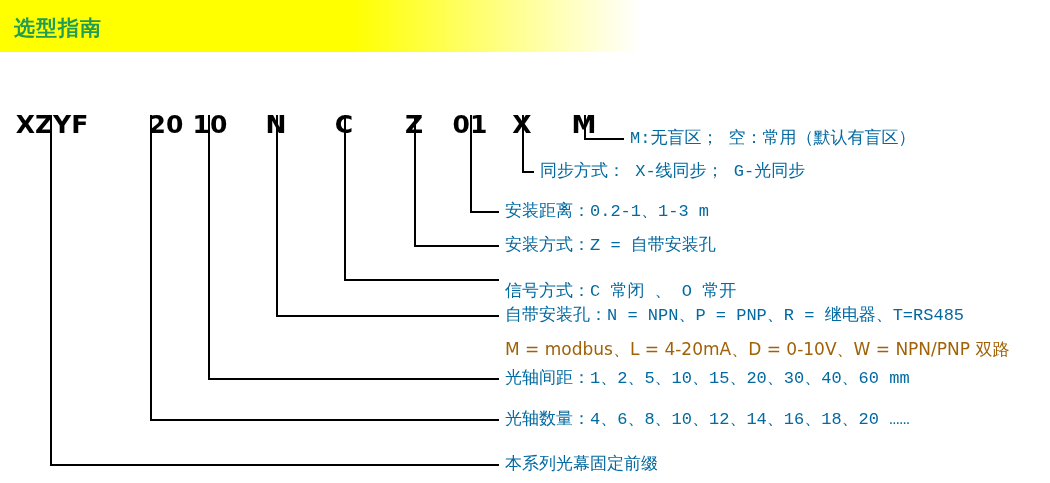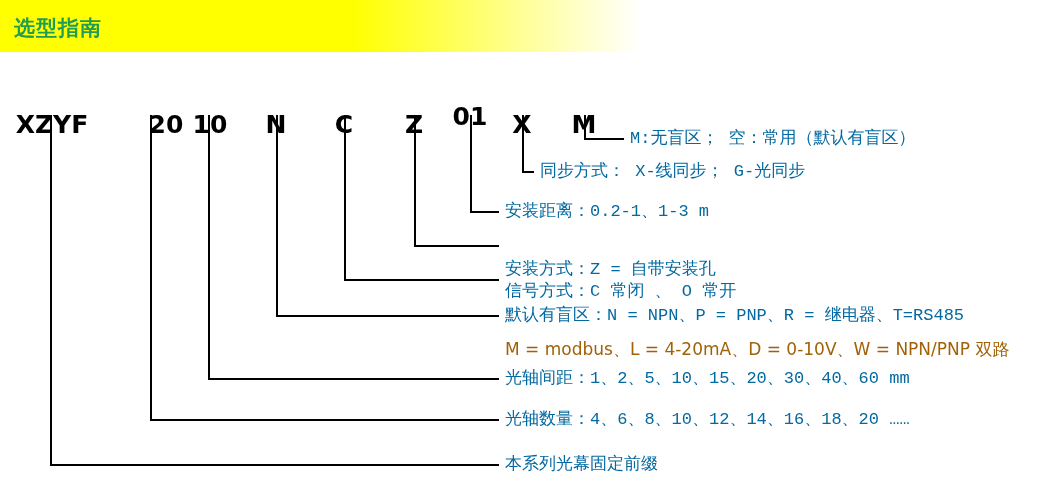--- a/index.html
+++ b/index.html
@@ -85,44 +85,44 @@
   <div class="banner"></div>
   <div class="banner-title">选型指南</div>
 
   <div id="tokens">
       <div class="token" style="left: 10px; top: 78px; width: 84px;">XZYF</div>
       <div class="token" style="left: 144px; top: 78px; width: 44px;">20</div>
       <div class="token" style="left: 188px; top: 78px; width: 44px;">10</div>
       <div class="token" style="left: 262px; top: 78px; width: 28px;">N</div>
       <div class="token" style="left: 330px; top: 78px; width: 28px;">C</div>
       <div class="token" style="left: 400px; top: 78px; width: 28px;">Z</div>
-      <div class="token" style="left: 448px; top: 70px; width: 44px;">01</div>
+      <div class="token" style="left: 448px; top: 78px; width: 44px;">01</div>
       <div class="token" style="left: 508px; top: 78px; width: 28px;">X</div>
       <div class="token" style="left: 570px; top: 78px; width: 28px;">M</div>
     </div>
 
   <div id="callouts">
       <div class="vline" style="left: 584px; top: 115px; height: 23px;"></div>
       <div class="hline" style="left: 584px; top: 138px; width: 40px;"></div>
       <div class="desc" style="left: 630px; top: 128px;">M:无盲区；  空：常用（默认有盲区）</div>
       <div class="vline" style="left: 522px; top: 115px; height: 56px;"></div>
       <div class="hline" style="left: 522px; top: 171px; width: 12px;"></div>
       <div class="desc" style="left: 540px; top: 161px;">同步方式：    X-线同步；  G-光同步</div>
       <div class="vline" style="left: 470px; top: 115px; height: 96px;"></div>
       <div class="hline" style="left: 470px; top: 211px; width: 29px;"></div>
       <div class="desc" style="left: 505px; top: 201px;">安装距离：0.2-1、1-3 m</div>
       <div class="vline" style="left: 414px; top: 115px; height: 130px;"></div>
       <div class="hline" style="left: 414px; top: 245px; width: 85px;"></div>
-      <div class="desc" style="left: 505px; top: 235px; margin-top: 24px;">安装方式：Z = 自带安装孔</div>
+      <div class="desc" style="left: 505px; top: 235px;">安装方式：Z = 自带安装孔</div>
       <div class="vline" style="left: 344px; top: 115px; height: 164px;"></div>
       <div class="hline" style="left: 344px; top: 279px; width: 155px;"></div>
       <div class="desc" style="left: 505px; top: 269px; margin-top: 12px;">信号方式：C 常闭 、 O 常开</div>
       <div class="vline" style="left: 276px; top: 115px; height: 200px;"></div>
       <div class="hline" style="left: 276px; top: 315px; width: 223px;"></div>
-      <div class="desc" style="left: 505px; top: 305px;">默认有盲区：N = NPN、P = PNP、R = 继电器、T=RS485</div>
+      <div class="desc" style="left: 505px; top: 305px;">自带安装孔：N = NPN、P = PNP、R = 继电器、T=RS485</div>
       <div class="vline" style="left: 208px; top: 115px; height: 263px;"></div>
       <div class="hline" style="left: 208px; top: 378px; width: 291px;"></div>
       <div class="desc" style="left: 505px; top: 368px;">光轴间距：1、2、5、10、15、20、30、40、60 mm</div>
       <div class="vline" style="left: 150px; top: 115px; height: 304px;"></div>
       <div class="hline" style="left: 150px; top: 419px; width: 349px;"></div>
       <div class="desc" style="left: 505px; top: 409px;">光轴数量：4、6、8、10、12、14、16、18、20 ……</div>
       <div class="vline" style="left: 50px; top: 115px; height: 349px;"></div>
       <div class="hline" style="left: 50px; top: 464px; width: 449px;"></div>
       <div class="desc" style="left: 505px; top: 454px;">本系列光幕固定前缀</div>
       <div class="desc-sub" style="left: 505px; top: 338px;">M = modbus、L = 4-20mA、D = 0-10V、W = NPN/PNP 双路</div>

